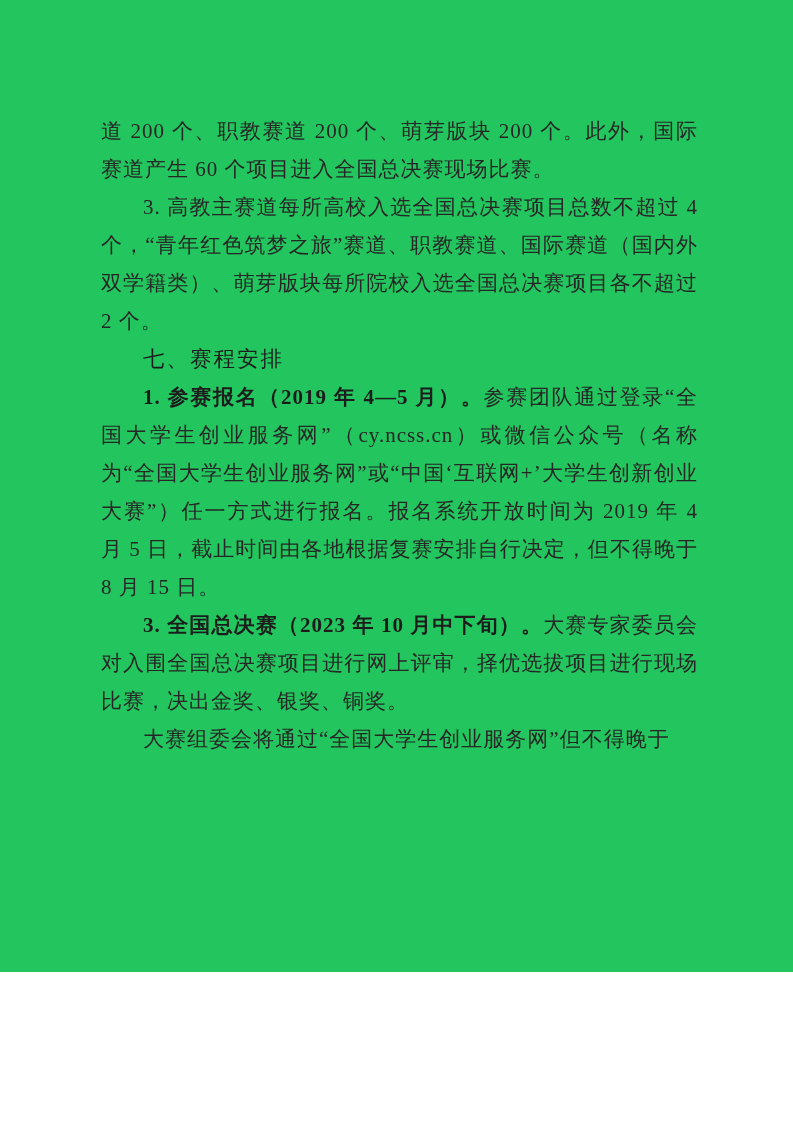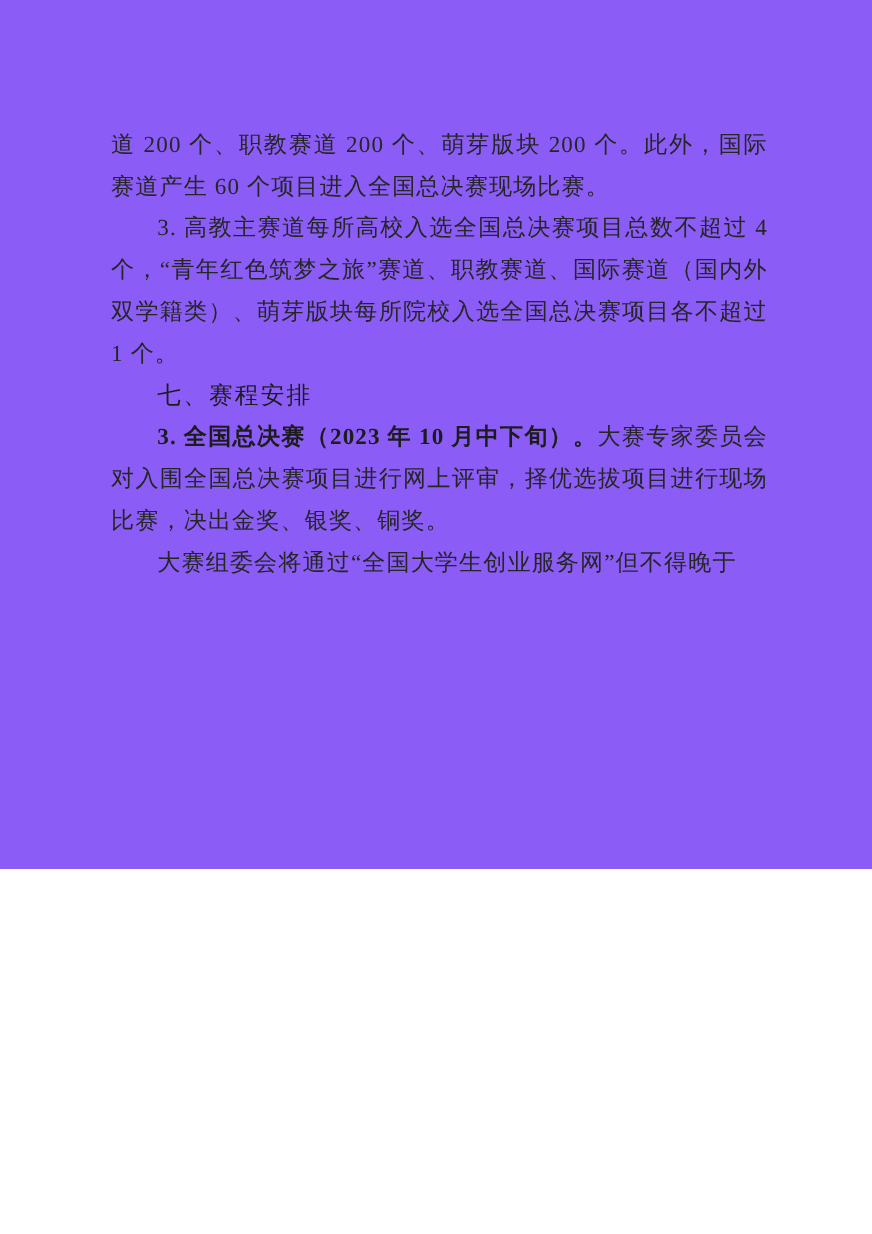--- a/index.html
+++ b/index.html
@@ -9,22 +9,22 @@
     background: #ffffff;
   }
   body {
     width: 793px;
     height: 1122px;
     font-family: "Liberation Serif", "DejaVu Serif", serif;
   }
   .page {
     position: relative;
     width: 793px;
-    height: 790px;
-    background: #8b5cf6;
+    height: 972px;
+    background: #22c55e;
     overflow: hidden;
   }
   .content {
     position: absolute;
     top: 112px;
     left: 101px;
     width: 597px;
   }
   p.body-text {
     margin: 0;
@@ -67,24 +67,25 @@
   }
 </style>
 </head>
 <body>
 
 <div class="page">
   <div class="content">
 
     <p class="body-text">道 200 个、职教赛道 200 个、萌芽版块 200 个。此外，国际赛道产生 60 个项目进入全国总决赛现场比赛。</p>
 
-    <p class="body-text indent">3. 高教主赛道每所高校入选全国总决赛项目总数不超过 4 个，“青年红色筑梦之旅”赛道、职教赛道、国际赛道（国内外双学籍类）、萌芽版块每所院校入选全国总决赛项目各不超过 1 个。</p>
+    <p class="body-text indent">3. 高教主赛道每所高校入选全国总决赛项目总数不超过 4 个，“青年红色筑梦之旅”赛道、职教赛道、国际赛道（国内外双学籍类）、萌芽版块每所院校入选全国总决赛项目各不超过 2 个。</p>
 
     <h2 class="section-heading">七、赛程安排</h2>
 
+    <p class="body-text indent"><b class="lead">1. 参赛报名（2019 年 4—5 月）。</b><span>参赛团队通过登录“全国大学生创业服务网”（cy.ncss.cn）或微信公众号（名称为“全国大学生创业服务网”或“中国‘互联网+’大学生创新创业大赛”）任一方式进行报名。报名系统开放时间为 2019 年 4 月 5 日，截止时间由各地根据复赛安排自行决定，但不得晚于 8 月 15 日。</span></p>
 
 
     <p class="body-text indent"><b class="lead">3. 全国总决赛（2023 年 10 月中下旬）。</b><span>大赛专家委员会对入围全国总决赛项目进行网上评审，择优选拔项目进行现场比赛，决出金奖、银奖、铜奖。</span></p>
 
     <p class="body-text indent">大赛组委会将通过“全国大学生创业服务网”但不得晚于</p>
 
   </div>
 
   <div class="footer">
     <span class="pageno">— 6 —</span>

